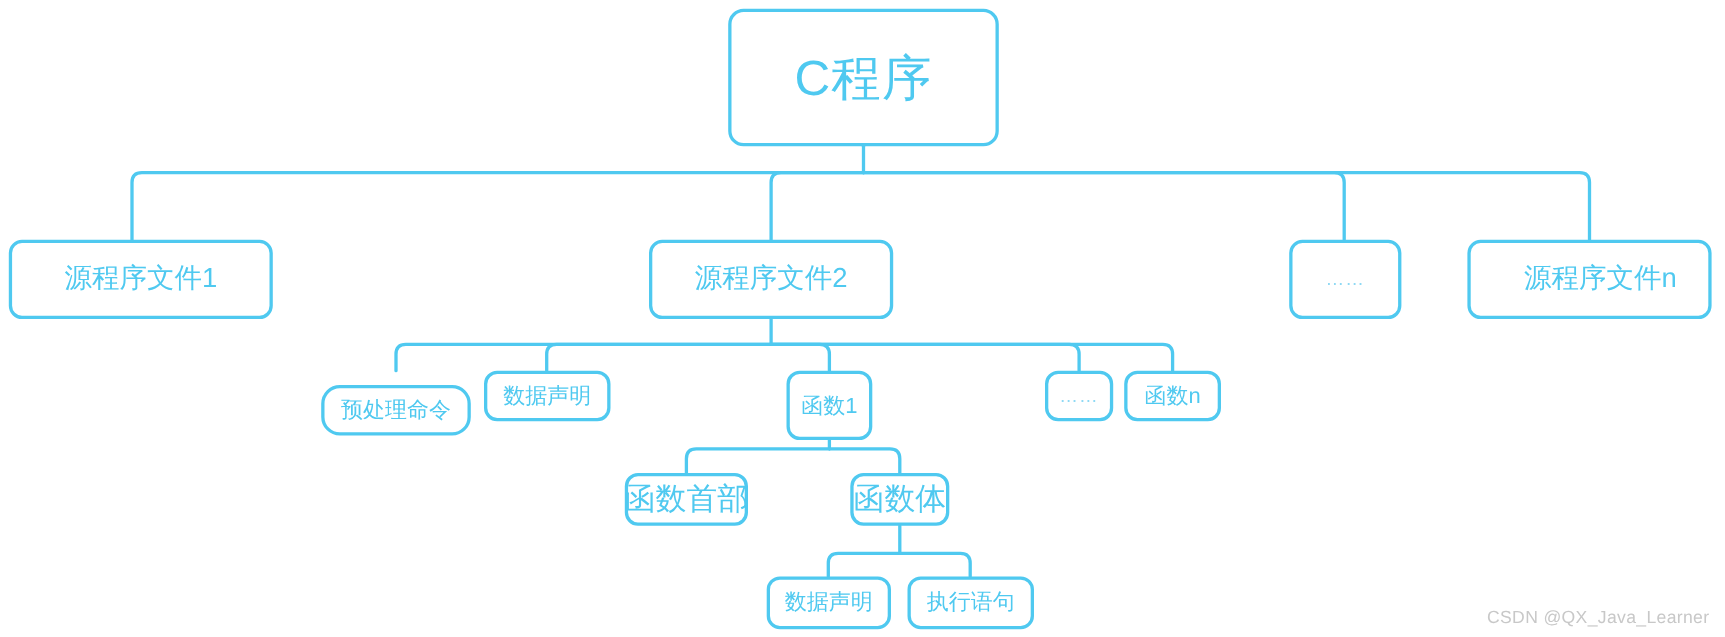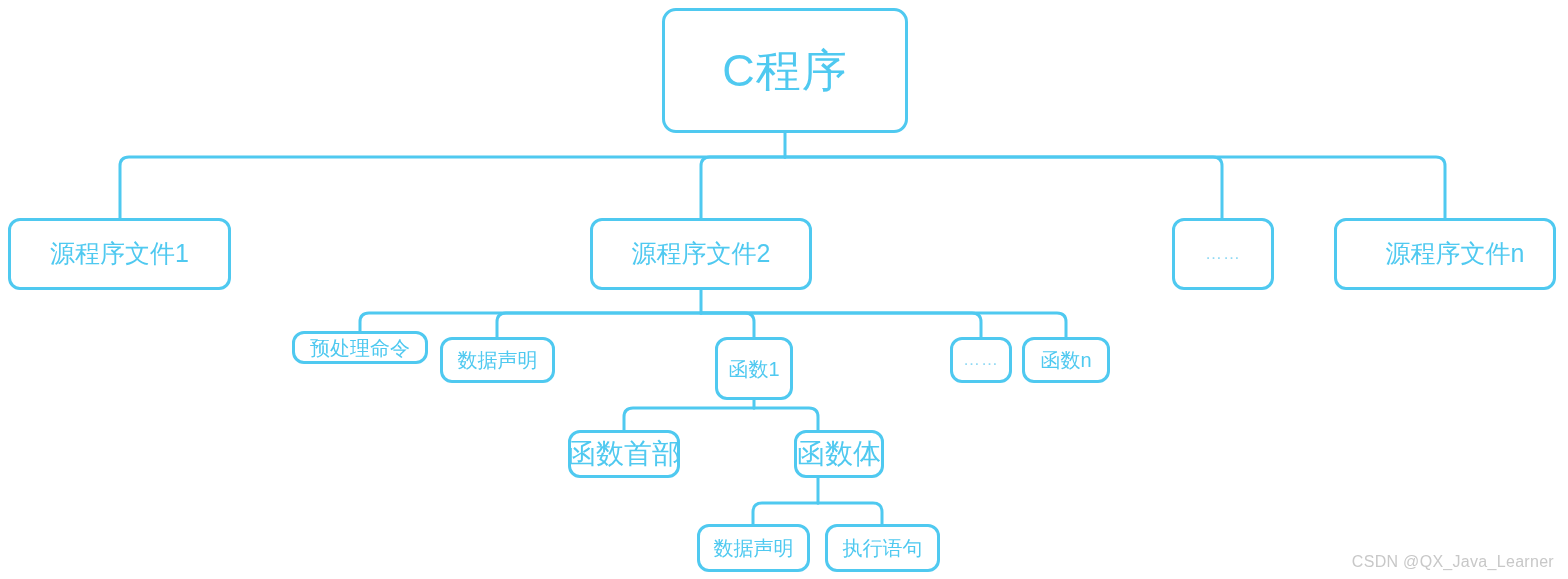--- a/index.html
+++ b/index.html
@@ -101,37 +101,37 @@
       <path d="M818,478 L818,503"></path>
       <path d="M818,503 L762,503 Q753,503 753,512 L753,524"></path>
       <path d="M818,503 L873,503 Q882,503 882,512 L882,524"></path>
     </g>
   </svg>
 
   <div class="node node-root" style="left:662px; top:8px; width:246px; height:125px;">
     <span class="label">C程序</span>
   </div>
 
-  <div class="node lvl2" style="left:8px; top:218px; width:223px; height:72px;">
+  <div class="node lvl2" style="left:8px; top:218px; width:240px; height:72px;">
     <span class="label">源程序文件1</span>
   </div>
 
   <div class="node lvl2" style="left:590px; top:218px; width:222px; height:72px;">
     <span class="label">源程序文件2</span>
   </div>
 
   <div class="node lvl2 ellipsis" style="left:1172px; top:218px; width:102px; height:72px;">
     <span class="label">……</span>
   </div>
 
   <div class="node lvl2" style="left:1334px; top:218px; width:222px; height:72px;padding-left:20px;">
     <span class="label">源程序文件n</span>
   </div>
 
-  <div class="node lvl3" style="left:292px; top:331px; width:136px; height:33px;">
+  <div class="node lvl3" style="left:292px; top:350px; width:136px; height:46px;border-radius:17px;">
     <span class="label">预处理命令</span>
   </div>
 
   <div class="node lvl3" style="left:440px; top:337px; width:115px; height:46px;">
     <span class="label">数据声明</span>
   </div>
 
   <div class="node lvl3" style="left:715px; top:337px; width:78px; height:63px;">
     <span class="label">函数1</span>
   </div>
@@ -141,21 +141,21 @@
   </div>
 
   <div class="node lvl3" style="left:1022px; top:337px; width:88px; height:46px;">
     <span class="label">函数n</span>
   </div>
 
   <div class="node lvl4" style="left:568px; top:430px; width:112px; height:48px;">
     <span class="label">函数首部</span>
   </div>
 
-  <div class="node lvl4" style="left:773px; top:430px; width:90px; height:48px;margin-left:21px;">
+  <div class="node lvl4" style="left:773px; top:430px; width:90px; height:48px;">
     <span class="label">函数体</span>
   </div>
 
   <div class="node lvl5" style="left:697px; top:524px; width:113px; height:48px;">
     <span class="label">数据声明</span>
   </div>
 
   <div class="node lvl5" style="left:825px; top:524px; width:115px; height:48px;">
     <span class="label">执行语句</span>
   </div>

